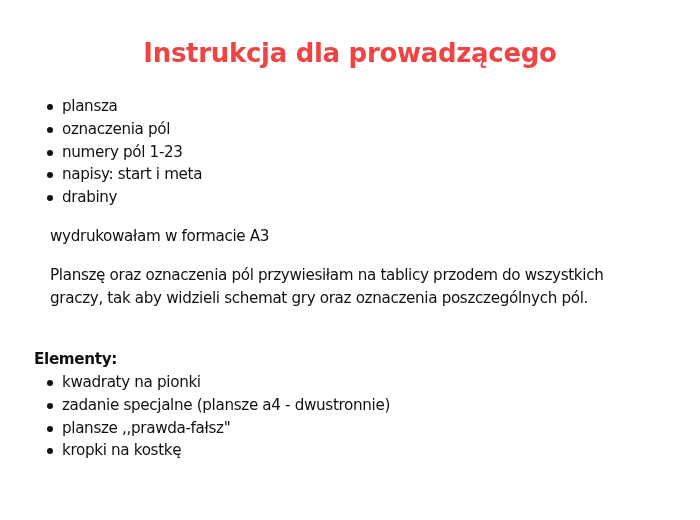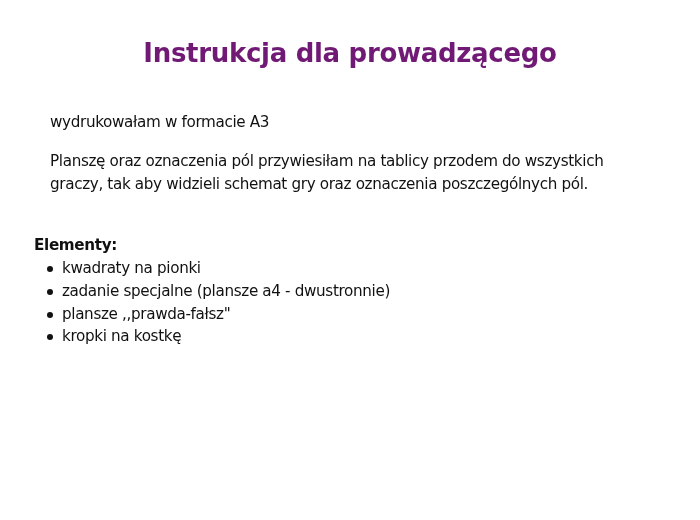--- a/index.html
+++ b/index.html
@@ -63,23 +63,30 @@
     p {
       margin: 16px;
     }
     .gap {
       height: 22.8px;
     }
   </style>
 </head>
 <body>
 
-<h1 class="title" style="color:#701a75;">Instrukcja dla prowadzącego</h1>
+<h1 class="title" style="color:#ef4444;">Instrukcja dla prowadzącego</h1>
 
 <div class="content">
+  <ul>
+    <li>plansza</li>
+    <li>oznaczenia pól</li>
+    <li>numery pól 1-23</li>
+    <li>napisy: start i meta</li>
+    <li>drabiny</li>
+  </ul>
   <p>wydrukowałam w formacie A3</p>
   <p>Planszę oraz oznaczenia pól przywiesiłam na tablicy przodem do wszystkich graczy, tak aby widzieli schemat gry oraz oznaczenia poszczególnych pól.</p>
   <div class="gap"></div>
   <p class="heading">Elementy:</p>
   <ul>
     <li>kwadraty na pionki</li>
     <li>zadanie specjalne (plansze a4 - dwustronnie)</li>
     <li>plansze ,,prawda-fałsz"</li>
     <li>kropki na kostkę</li>
   </ul>

